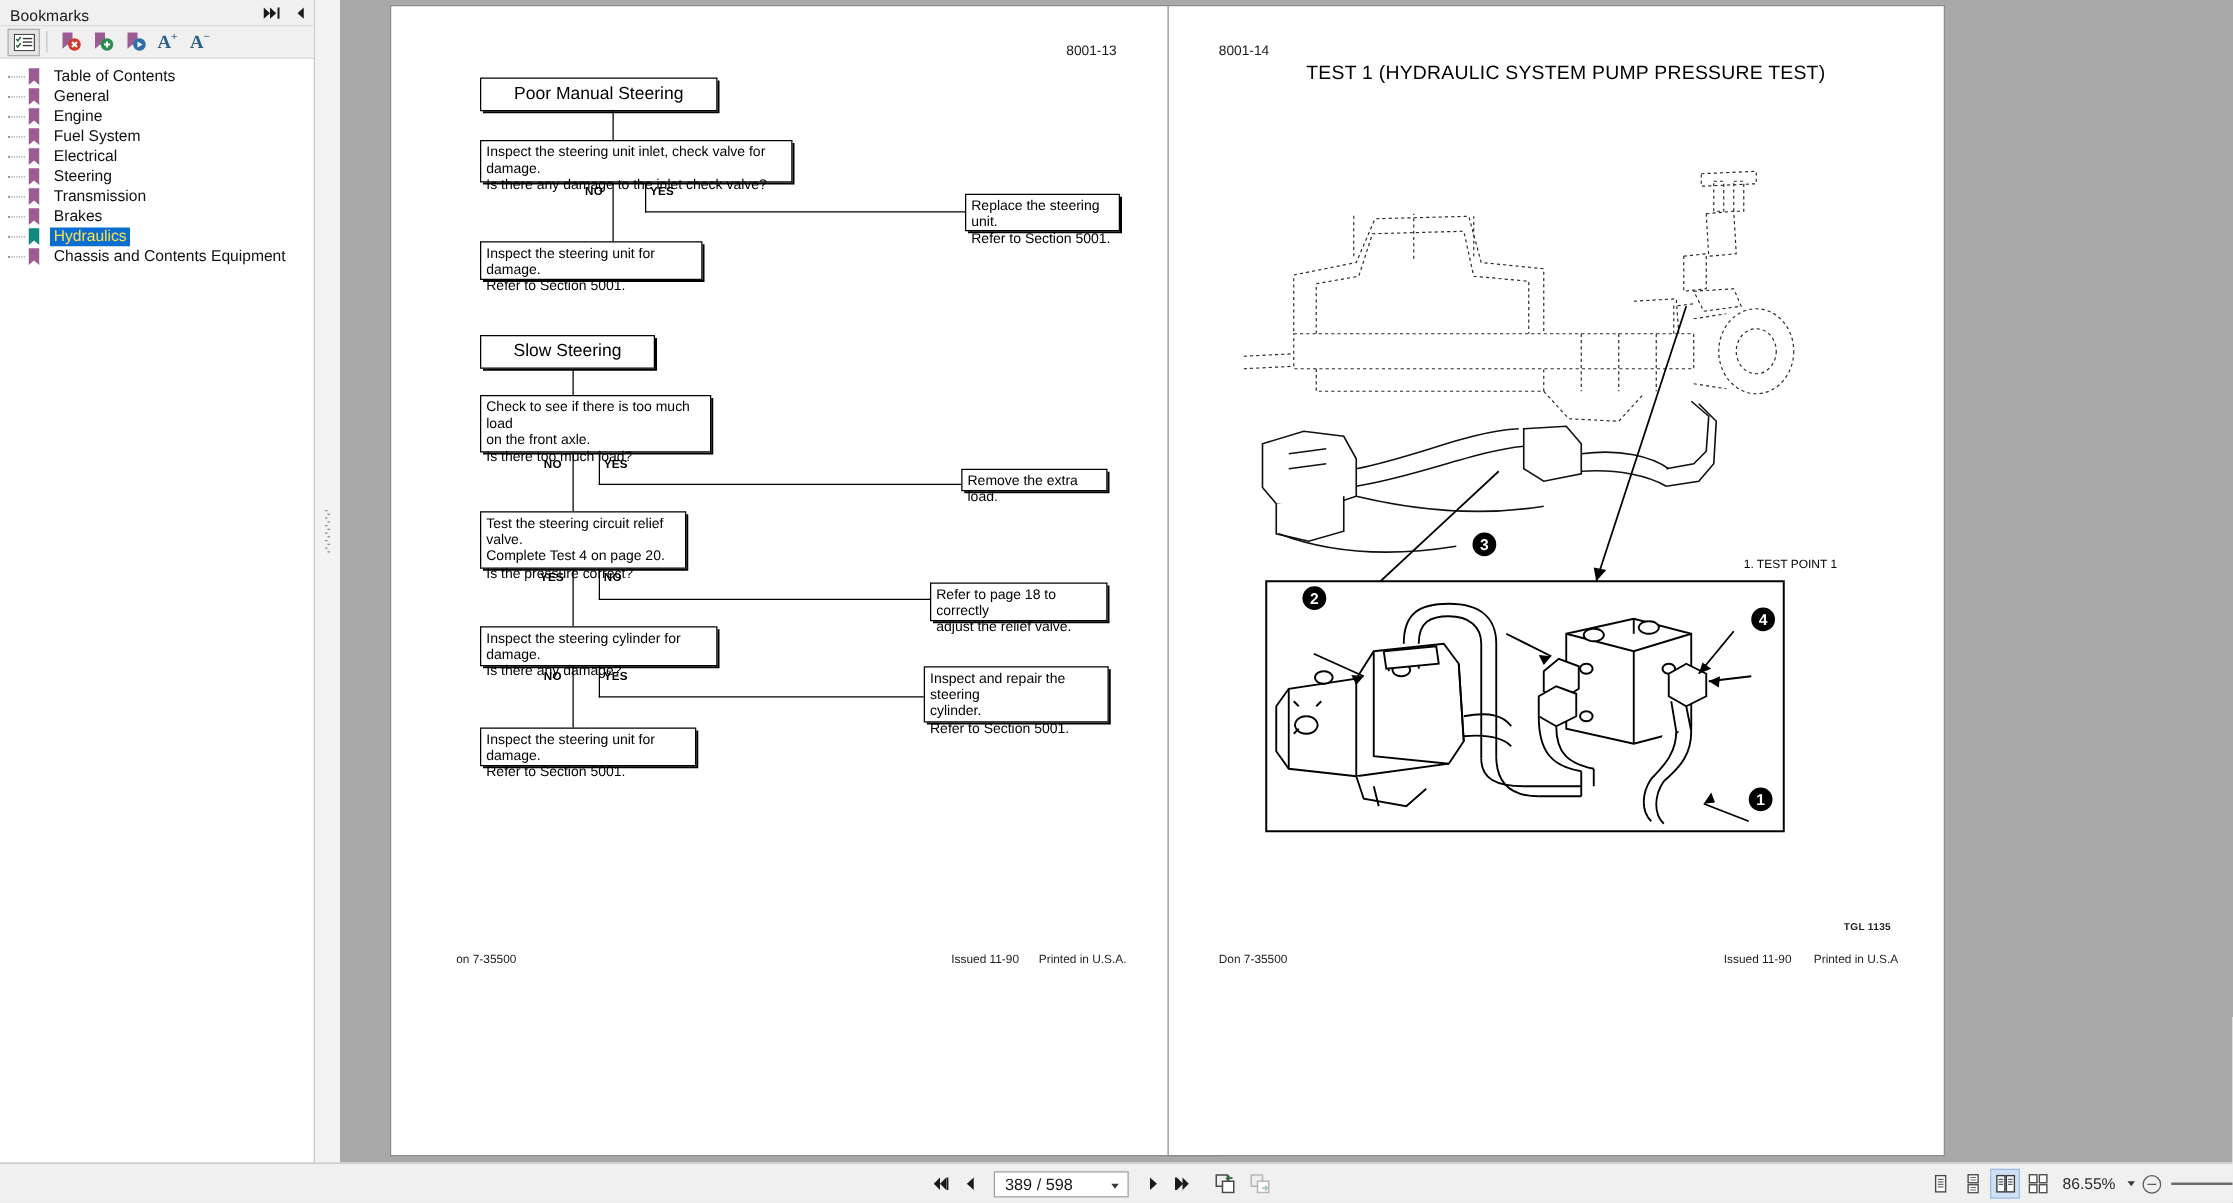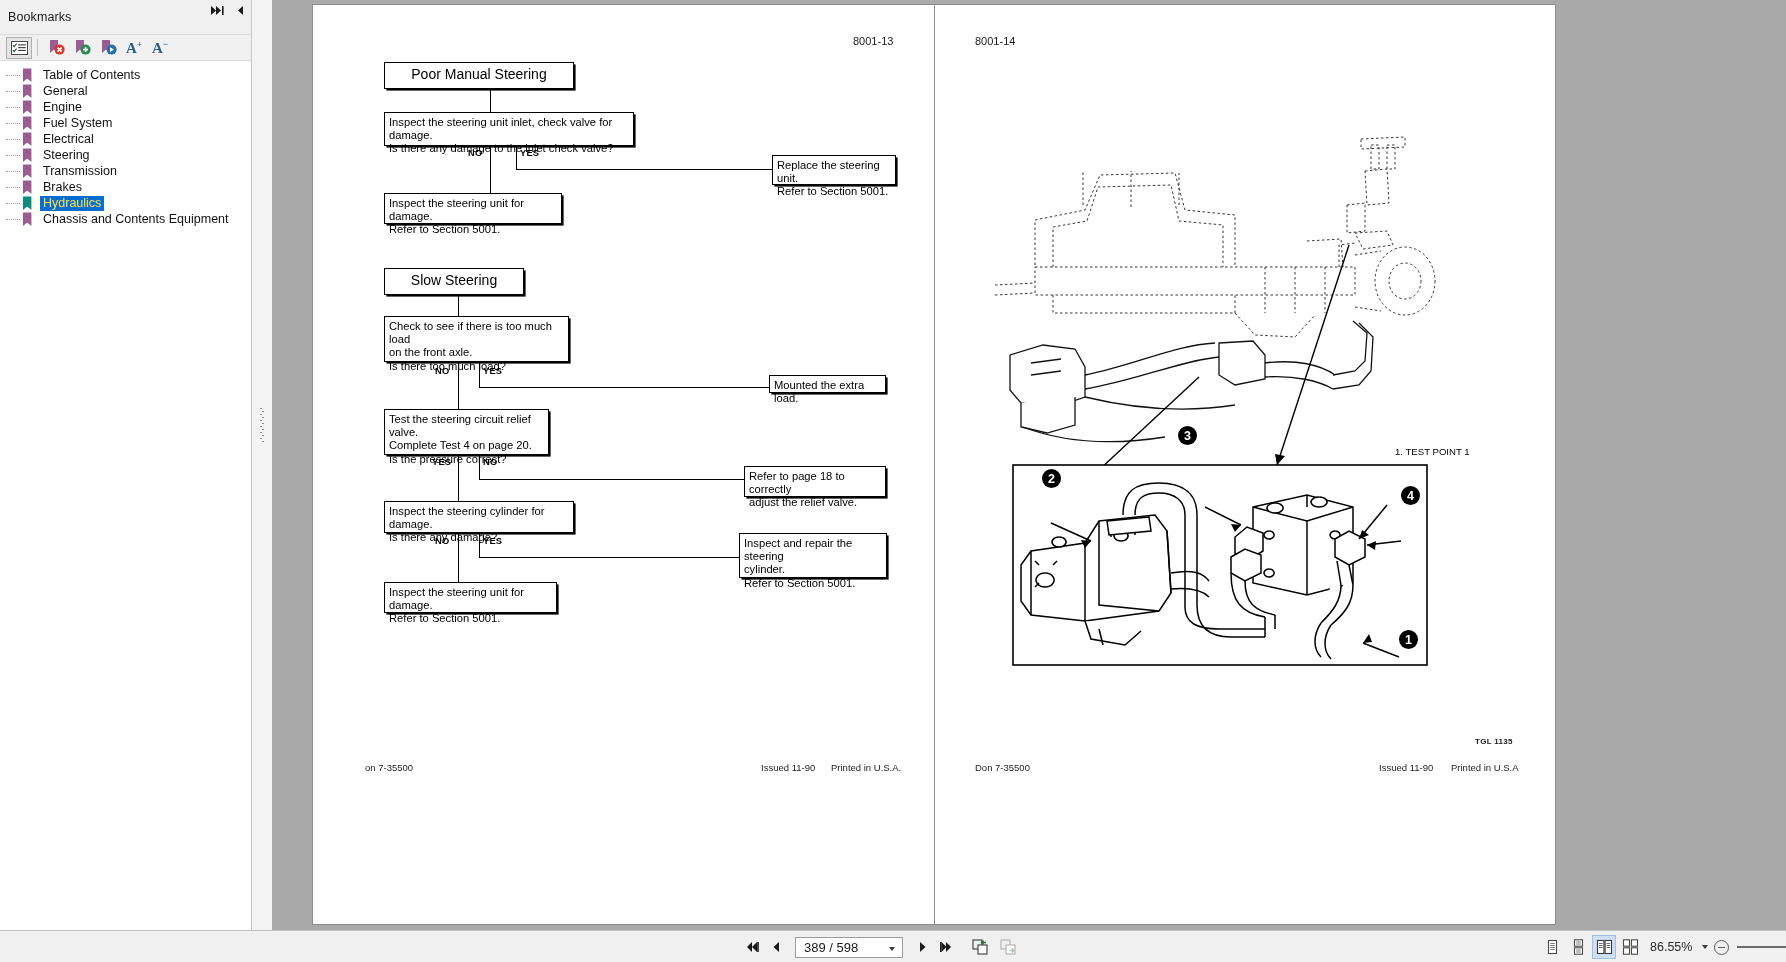--- a/index.html
+++ b/index.html
@@ -13,24 +13,24 @@
 
   
   #bookmarks-panel {
     position: absolute; left: 0; top: 0;
     width: 252px; height: 930px;
     background: #ffffff;
     border-right: 1px solid #c8c8c8;
   }
   #bm-header {
     position: relative;
-    height: 35px;
+    height: 21px;
     background: #f0f0f0;
     border-bottom: 1px solid #dcdcdc;
-    display: flex; align-items: center;
+    display: flex; align-items: flex-end;
   }
   #bm-title {
     font-size: 12.5px; color: #1a1a1a; padding-left: 8px; letter-spacing: .1px;
   }
   #bm-header-btns {
     position: absolute; right: 6px; top: 0; height: 21px;
     display: flex; align-items: center; gap: 10px;
   }
   .hdr-btn { display: flex; align-items: center; cursor: default; }
   .hdr-btn svg { display: block; }
@@ -429,21 +429,21 @@
 on the front axle.
 Is there too much load?</div>
 
         <div class="fline v" style="left:145px; top:357px; height:52px;"></div>
         <span class="flbl" style="left:122px; top:361px;">NO</span>
 
         <div class="fline v" style="left:166px; top:357px; height:26px;"></div>
         <span class="flbl" style="left:170px; top:361px;">YES</span>
         <div class="fline h" style="left:166px; top:382px; width:291px;"></div>
 
-        <div class="fbox" style="left: 456px; top: 370px; width: 117px; height: 18px; white-space: pre-line;">Mounted the extra load.</div>
+        <div class="fbox" style="left: 456px; top: 370px; width: 117px; height: 18px; white-space: pre-line;">Remove the extra load.</div>
 
         <div class="fbox" style="left: 71px; top: 404px; width: 165px; height: 46px; white-space: pre-line;">Test the steering circuit relief valve.
 Complete Test 4 on page 20.
 Is the pressure correct?</div>
 
         <div class="fline v" style="left:145px; top:450px; height:51px;"></div>
         <span class="flbl" style="left:119px; top:452px;">YES</span>
 
         <div class="fline v" style="left:166px; top:450px; height:25px;"></div>
         <span class="flbl" style="left:170px; top:452px;">NO</span>
@@ -472,20 +472,21 @@
 
       <span class="foot" style="left:52px; top:757px;">on 7-35500</span>
       <span class="foot" style="left:448px; top:757px;">Issued 11-90</span>
       <span class="foot" style="left:518px; top:757px;">Printed in U.S.A.</span>
     </div>
 
     <div class="page" id="page-right">
 
       <span class="pg-num" style="left:40px; top:30px;">8001-14</span>
 
+      <span class="pg-title" style="left:110px; top:45px;">TEST 1 (HYDRAULIC SYSTEM PUMP PRESSURE TEST)</span>
 
       <div id="illus">
         <svg width="620" height="760" viewBox="0 0 620 760" style="position:absolute;left:0;top:40px;">
           <g stroke="#111" fill="none" stroke-width="1.1">
 
             <g stroke-dasharray="2.5 2.5" stroke-width="0.95" stroke="#2a2a2a">
               <path d="M100 220 L100 175 L150 165 L165 130 L240 128 L250 165 L300 170 L300 222"></path>
               <path d="M118 222 L118 182 L152 176 L163 142 L236 140 L244 176 L288 180 L288 222"></path>
               <path d="M100 222 L420 222 L420 250 L100 250 Z"></path>
               <path d="M118 250 L118 268 L300 268 L300 250"></path>

